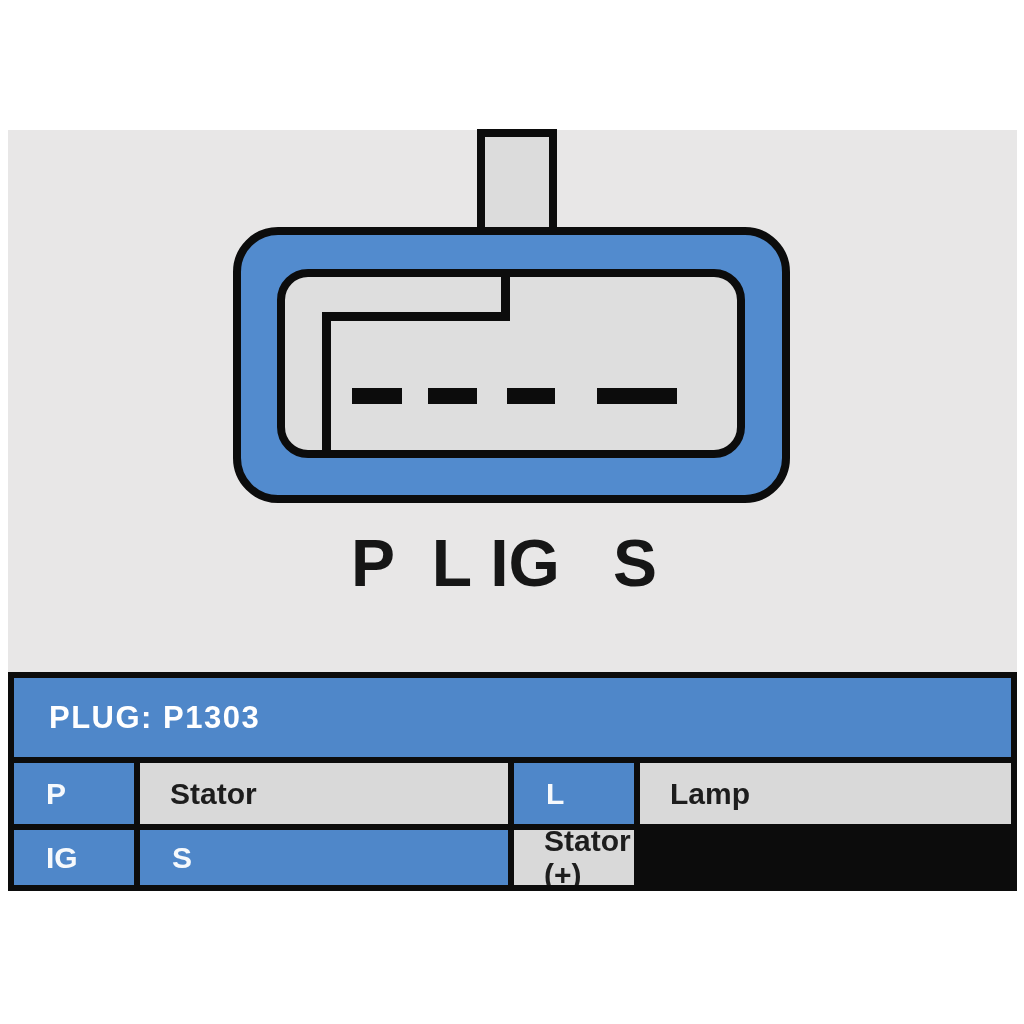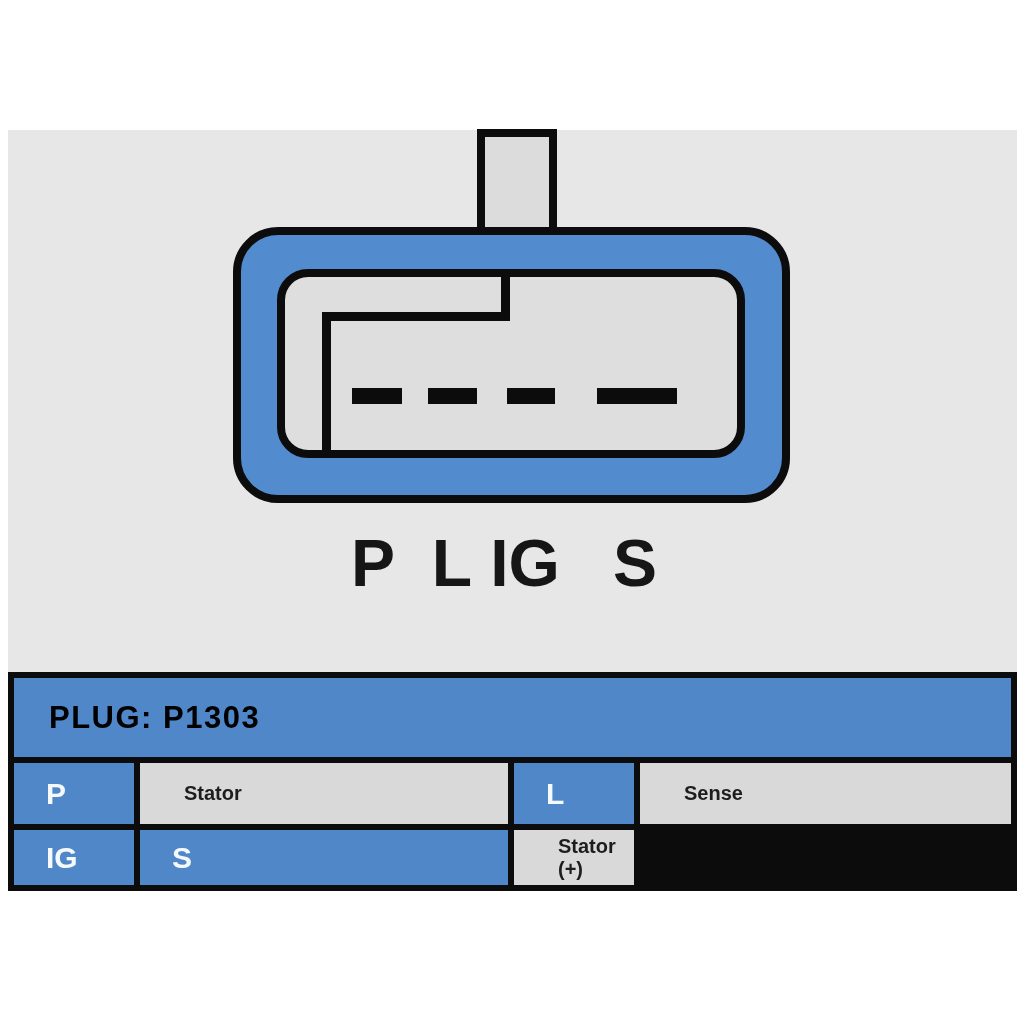--- a/index.html
+++ b/index.html
@@ -104,39 +104,39 @@
     padding: 6px;
   }
   .cell {
     display: flex;
     align-items: center;
     overflow: hidden;
   }
   .title-cell {
     grid-column: 1 / -1;
     background: #4f87c9;
-    color: #000000;
+    color: #ffffff;
     font-size: 31px;
     font-weight: 700;
     letter-spacing: 1.5px;
     padding-left: 35px;
   }
   .pin-cell {
     background: #4f87c9;
     color: #f6f9fc;
     font-size: 30px;
     font-weight: 600;
     padding-left: 32px;
   }
   .desc-cell {
     background: #d9d9d9;
     color: #1d1d1d;
-    font-size: 20px;
+    font-size: 30px;
     font-weight: 600;
-    padding-left: 44px;
+    padding-left: 30px;
   }
 </style>
 </head>
 <body>
 
 <div id="page">
 
   <div class="panel"></div>
 
   <div class="tab"></div>
@@ -165,21 +165,21 @@
     <div class="cell pin-cell">
       <span>P</span>
     </div>
     <div class="cell desc-cell">
       <span>Stator</span>
     </div>
     <div class="cell pin-cell">
       <span>L</span>
     </div>
     <div class="cell desc-cell">
-      <span>Sense</span>
+      <span>Lamp</span>
     </div>
 
     <div class="cell pin-cell">
       <span>IG</span>
     </div>
     <div class="cell pin-cell">
       <span>S</span>
     </div>
     <div class="cell desc-cell">
       <span>Stator (+)</span>

